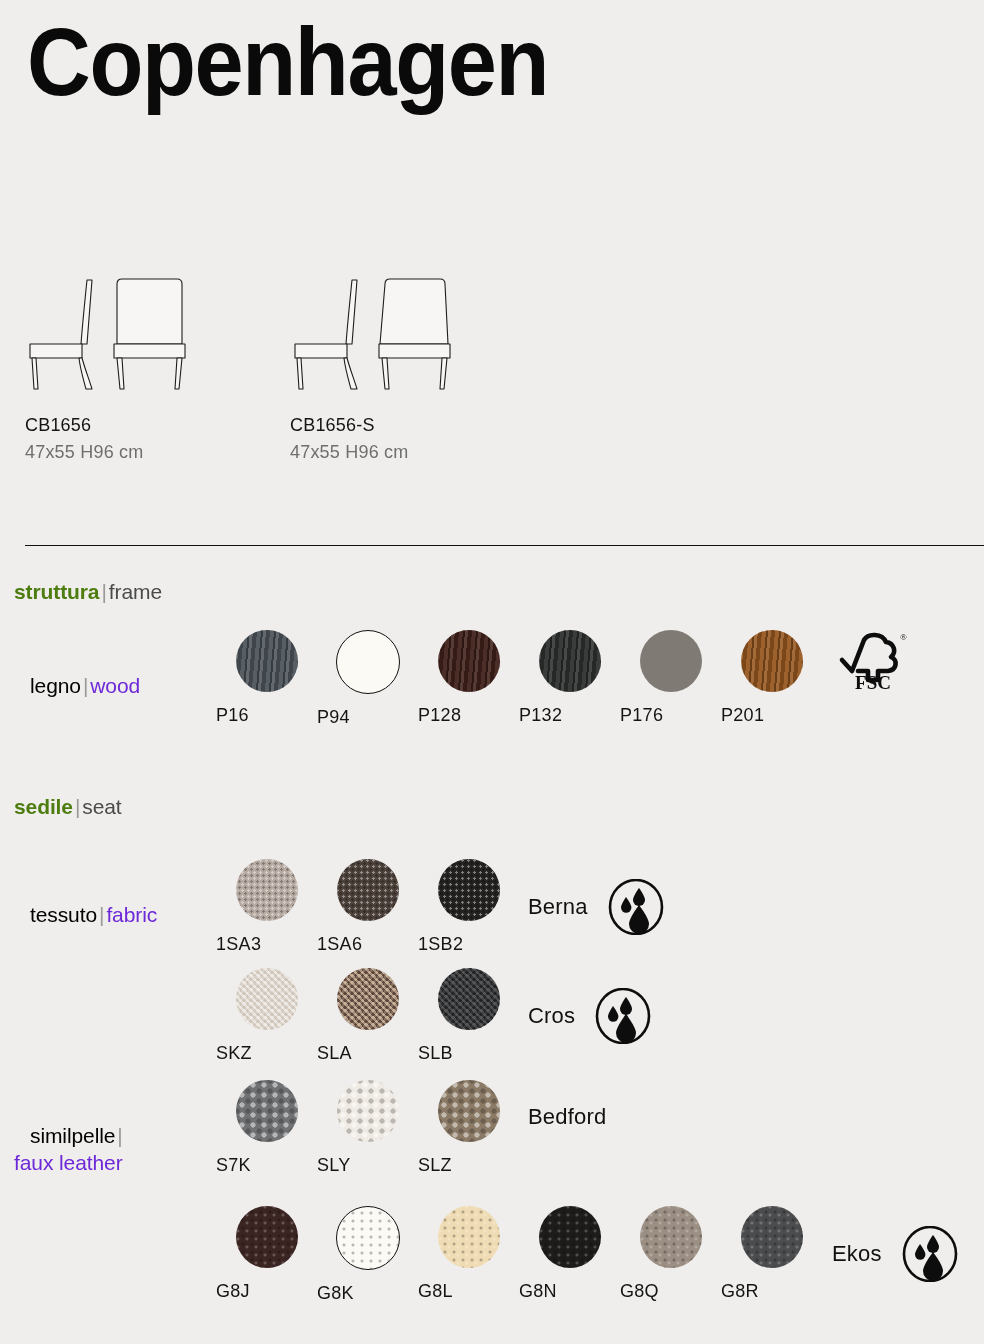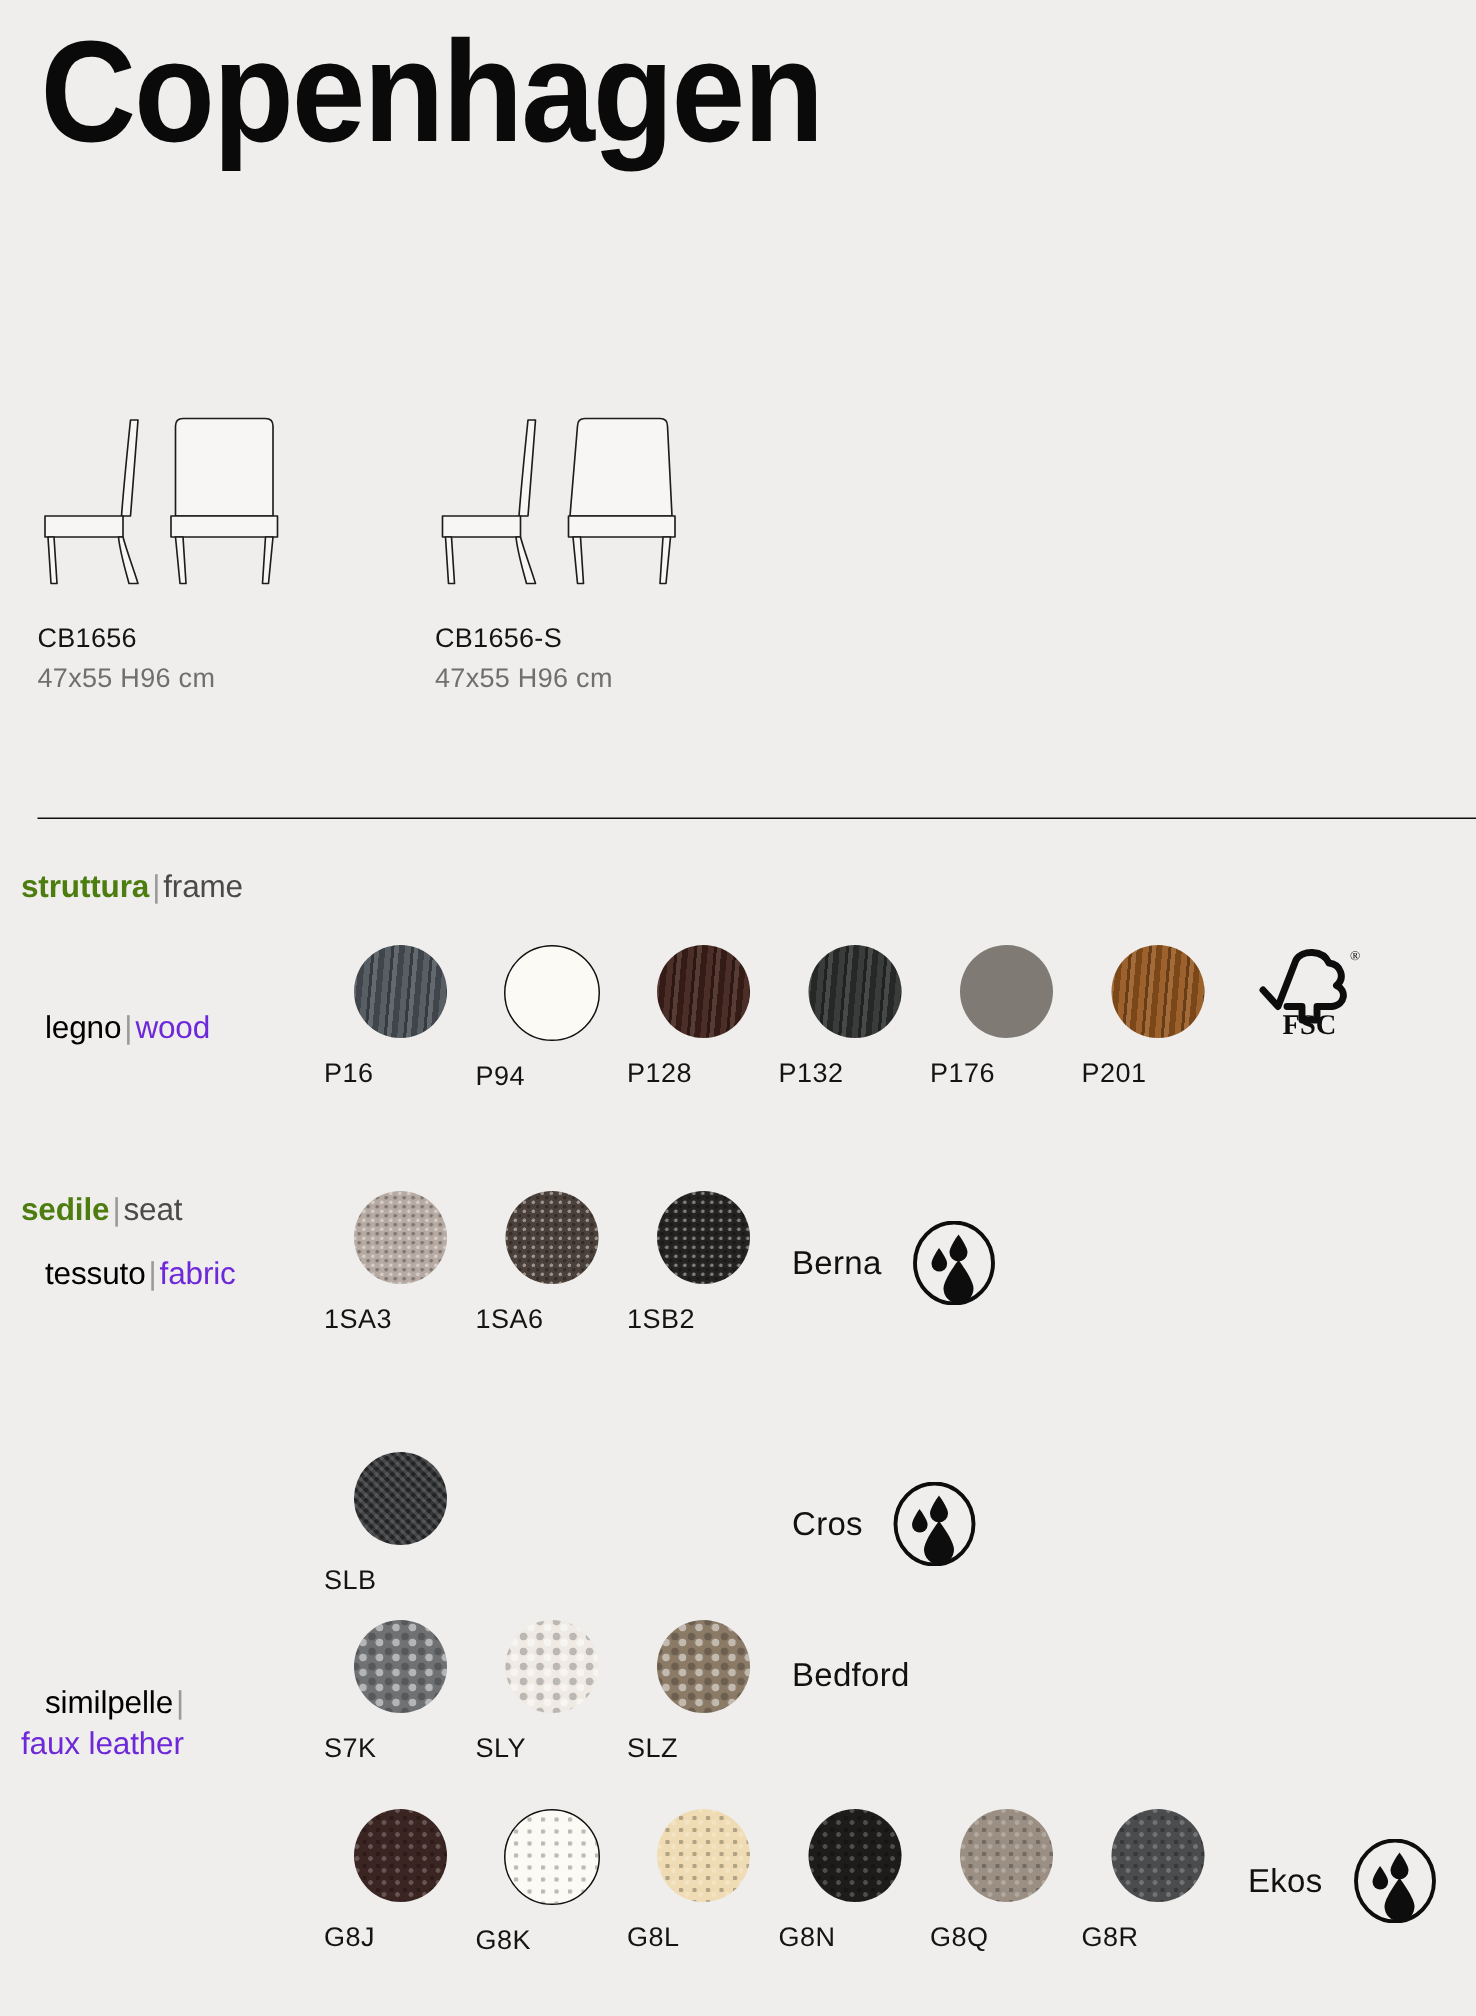--- a/index.html
+++ b/index.html
@@ -297,21 +297,21 @@
         <text x="39" y="59" text-anchor="middle" font-family="'Liberation Serif', serif" font-size="19" font-weight="bold" fill="#0d0d0d">FSC</text>
       </svg>
     </div>
   </div>
 </div>
 
 <div class="section-head" id="head-seat">
   <span class="it">sedile</span><span class="sep">|</span><span class="en">seat</span>
 </div>
 
-<div class="row" style="top:836px;">
+<div class="row" style="top:901px;">
   <div class="row-label">
     <span class="it">tessuto</span><span class="sep">|</span><span class="en">fabric</span>
   </div>
   <div class="swatches">
     <div class="sw-cell">
       <div class="sw-disc tex-dot" style="background:#b6aaa2"></div>
       <div class="sw-name">1SA3</div>
     </div>
     <div class="sw-cell">
       <div class="sw-disc tex-dot" style="background:#4b403a"></div>
@@ -329,20 +329,28 @@
       <path d="M31 9 C 31 9, 25 17, 25 21 a 6 6 0 0 0 12 0 C 37 17, 31 9, 31 9 Z" fill="#0d0d0d"></path>
       <path d="M18 18 C 18 18, 13 25, 13 28.5 a 5.2 5.2 0 0 0 10.4 0 C 23.4 25, 18 18, 18 18 Z" fill="#0d0d0d"></path>
       <path d="M31 26 C 31 26, 21 39, 21 45 a 10 10 0 0 0 20 0 C 41 39, 31 26, 31 26 Z" fill="#0d0d0d"></path>
     </svg>
   </div>
 </div>
 
 <div class="row" style="top:1010px;">
   <div class="swatches">
     <div class="sw-cell">
+      <div class="sw-disc tex-weave" style="background:#ddd6cd"></div>
+      <div class="sw-name">SKZ</div>
+    </div>
+    <div class="sw-cell">
+      <div class="sw-disc tex-weave" style="background:#8a7464"></div>
+      <div class="sw-name">SLA</div>
+    </div>
+    <div class="sw-cell">
       <div class="sw-disc tex-weave" style="background:#38393a"></div>
       <div class="sw-name">SLB</div>
     </div>
   </div>
   <div class="brand-group" style="left:528px; top:-22px;">
     <div class="brand-name">Cros</div>
     <svg class="drop-icon" width="56" height="56" viewBox="0 0 56 56">
       <ellipse cx="28" cy="28" rx="26" ry="27" fill="none" stroke="#0d0d0d" stroke-width="2.6"></ellipse>
       <path d="M31 9 C 31 9, 25 17, 25 21 a 6 6 0 0 0 12 0 C 37 17, 31 9, 31 9 Z" fill="#0d0d0d"></path>
       <path d="M18 18 C 18 18, 13 25, 13 28.5 a 5.2 5.2 0 0 0 10.4 0 C 23.4 25, 18 18, 18 18 Z" fill="#0d0d0d"></path>

